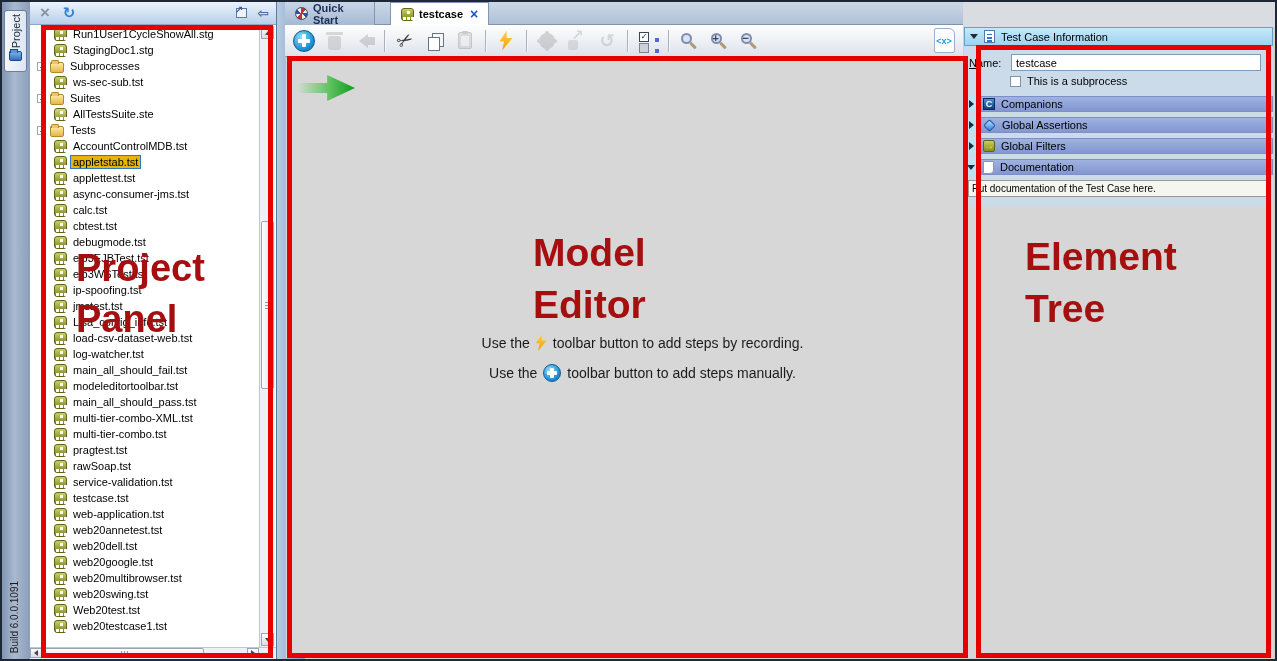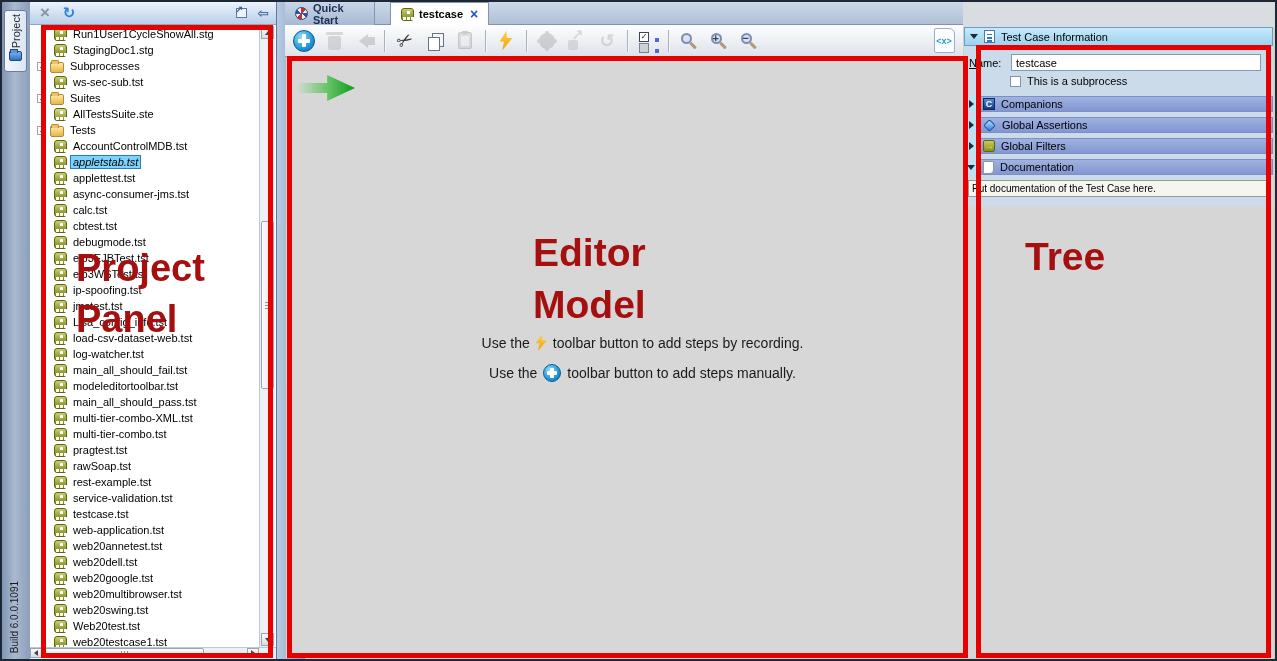--- a/index.html
+++ b/index.html
@@ -44,21 +44,21 @@
   .ic-tst,.ic-stg,.ic-ste{width:13px;height:13px;border-radius:3px;flex:none;position:relative;
     background:linear-gradient(#c9cf6a,#7c821e);border:1px solid #5e6414;}
   .ic-tst::before,.ic-stg::before,.ic-ste::before{content:"";position:absolute;left:5px;top:2px;width:3px;height:3px;
     background:#fff;box-shadow:-4px 6px 0 #fff,0 6px 0 #fff,4px 6px 0 #fff;}
   .ic-ste{background:linear-gradient(#d6db85,#8a9030);}
   .ic-folder{width:14px;height:11px;background:linear-gradient(#ffe9a6,#e8b64c);border:1px solid #b08a30;
     border-radius:1px 2px 2px 2px;position:relative;margin-top:2px;flex:none;}
   .ic-folder::before{content:"";position:absolute;top:-3px;left:0;width:6px;height:3px;background:#eec566;
     border:1px solid #b08a30;border-bottom:none;border-radius:2px 2px 0 0;}
   .tlabel{padding:0 2px;}
-  .tlabel.selected{background:#7dd3fc;outline:1px solid #2a7ac8;font-style:italic;}
+  .tlabel.selected{background:#eab308;outline:1px solid #2a7ac8;}
 
   
   .vscroll{position:absolute;left:229px;top:23px;width:16px;height:622px;background:#edf0f5;border-left:1px solid #c0c6d0;}
   .sbtn{position:absolute;left:1px;width:13px;height:13px;background:linear-gradient(#fdfdfd,#d8dce4);
     border:1px solid #9aa4b4;display:flex;align-items:center;justify-content:center;}
   .tri-up{width:0;height:0;border-left:3px solid transparent;border-right:3px solid transparent;border-bottom:4px solid #444;}
   .tri-dn{width:0;height:0;border-left:3px solid transparent;border-right:3px solid transparent;border-top:4px solid #444;}
   .tri-lf{width:0;height:0;border-top:3px solid transparent;border-bottom:3px solid transparent;border-right:4px solid #444;}
   .tri-rt{width:0;height:0;border-top:3px solid transparent;border-bottom:3px solid transparent;border-left:4px solid #444;}
   .vthumb{position:absolute;left:1px;top:196px;width:13px;height:168px;background:linear-gradient(90deg,#fdfdfd,#dde1e8);
@@ -344,25 +344,20 @@
           <span class="tlabel">pragtest.tst</span>
         </div>
         <div class="trow">
           <span class="indent"></span>
           <span class="ticon ic-tst"></span>
           <span class="tlabel">rawSoap.tst</span>
         </div>
         <div class="trow">
           <span class="indent"></span>
           <span class="ticon ic-tst"></span>
-          <span class="tlabel">rest-example.tst</span>
-        </div>
-        <div class="trow">
-          <span class="indent"></span>
-          <span class="ticon ic-tst"></span>
           <span class="tlabel">service-validation.tst</span>
         </div>
         <div class="trow">
           <span class="indent"></span>
           <span class="ticon ic-tst"></span>
           <span class="tlabel">testcase.tst</span>
         </div>
         <div class="trow">
           <span class="indent"></span>
           <span class="ticon ic-tst"></span>
@@ -573,20 +568,21 @@
 
   <div class="annot-rect" style="left: 41px; top: 25px; width: 232px; height: 633px; border-color: rgb(230, 0, 0);"></div>
   <div class="annot-rect" style="left: 287px; top: 56px; width: 681px; height: 602px; border-color: rgb(230, 0, 0);"></div>
   <div class="annot-rect" style="left: 976px; top: 45px; width: 295px; height: 613px; border-color: rgb(230, 0, 0);"></div>
 
   <div class="annot-text" style="left: 76px; top: 243px; color: rgb(165, 15, 15);">
       <div>Project</div>
       <div>Panel</div>
     </div>
   <div class="annot-text" style="left: 533px; top: 227px; font-size: 39px; line-height: 52px; color: rgb(165, 15, 15);">
+      <div>Model</div>
       <div>Editor</div>
-      <div>Model</div>
     </div>
   <div class="annot-text" style="left: 1025px; top: 231px; font-size: 39px; line-height: 52px; color: rgb(165, 15, 15);">
+      <div>Element</div>
       <div>Tree</div>
     </div>
 
 </div>
 
 </body></html>

